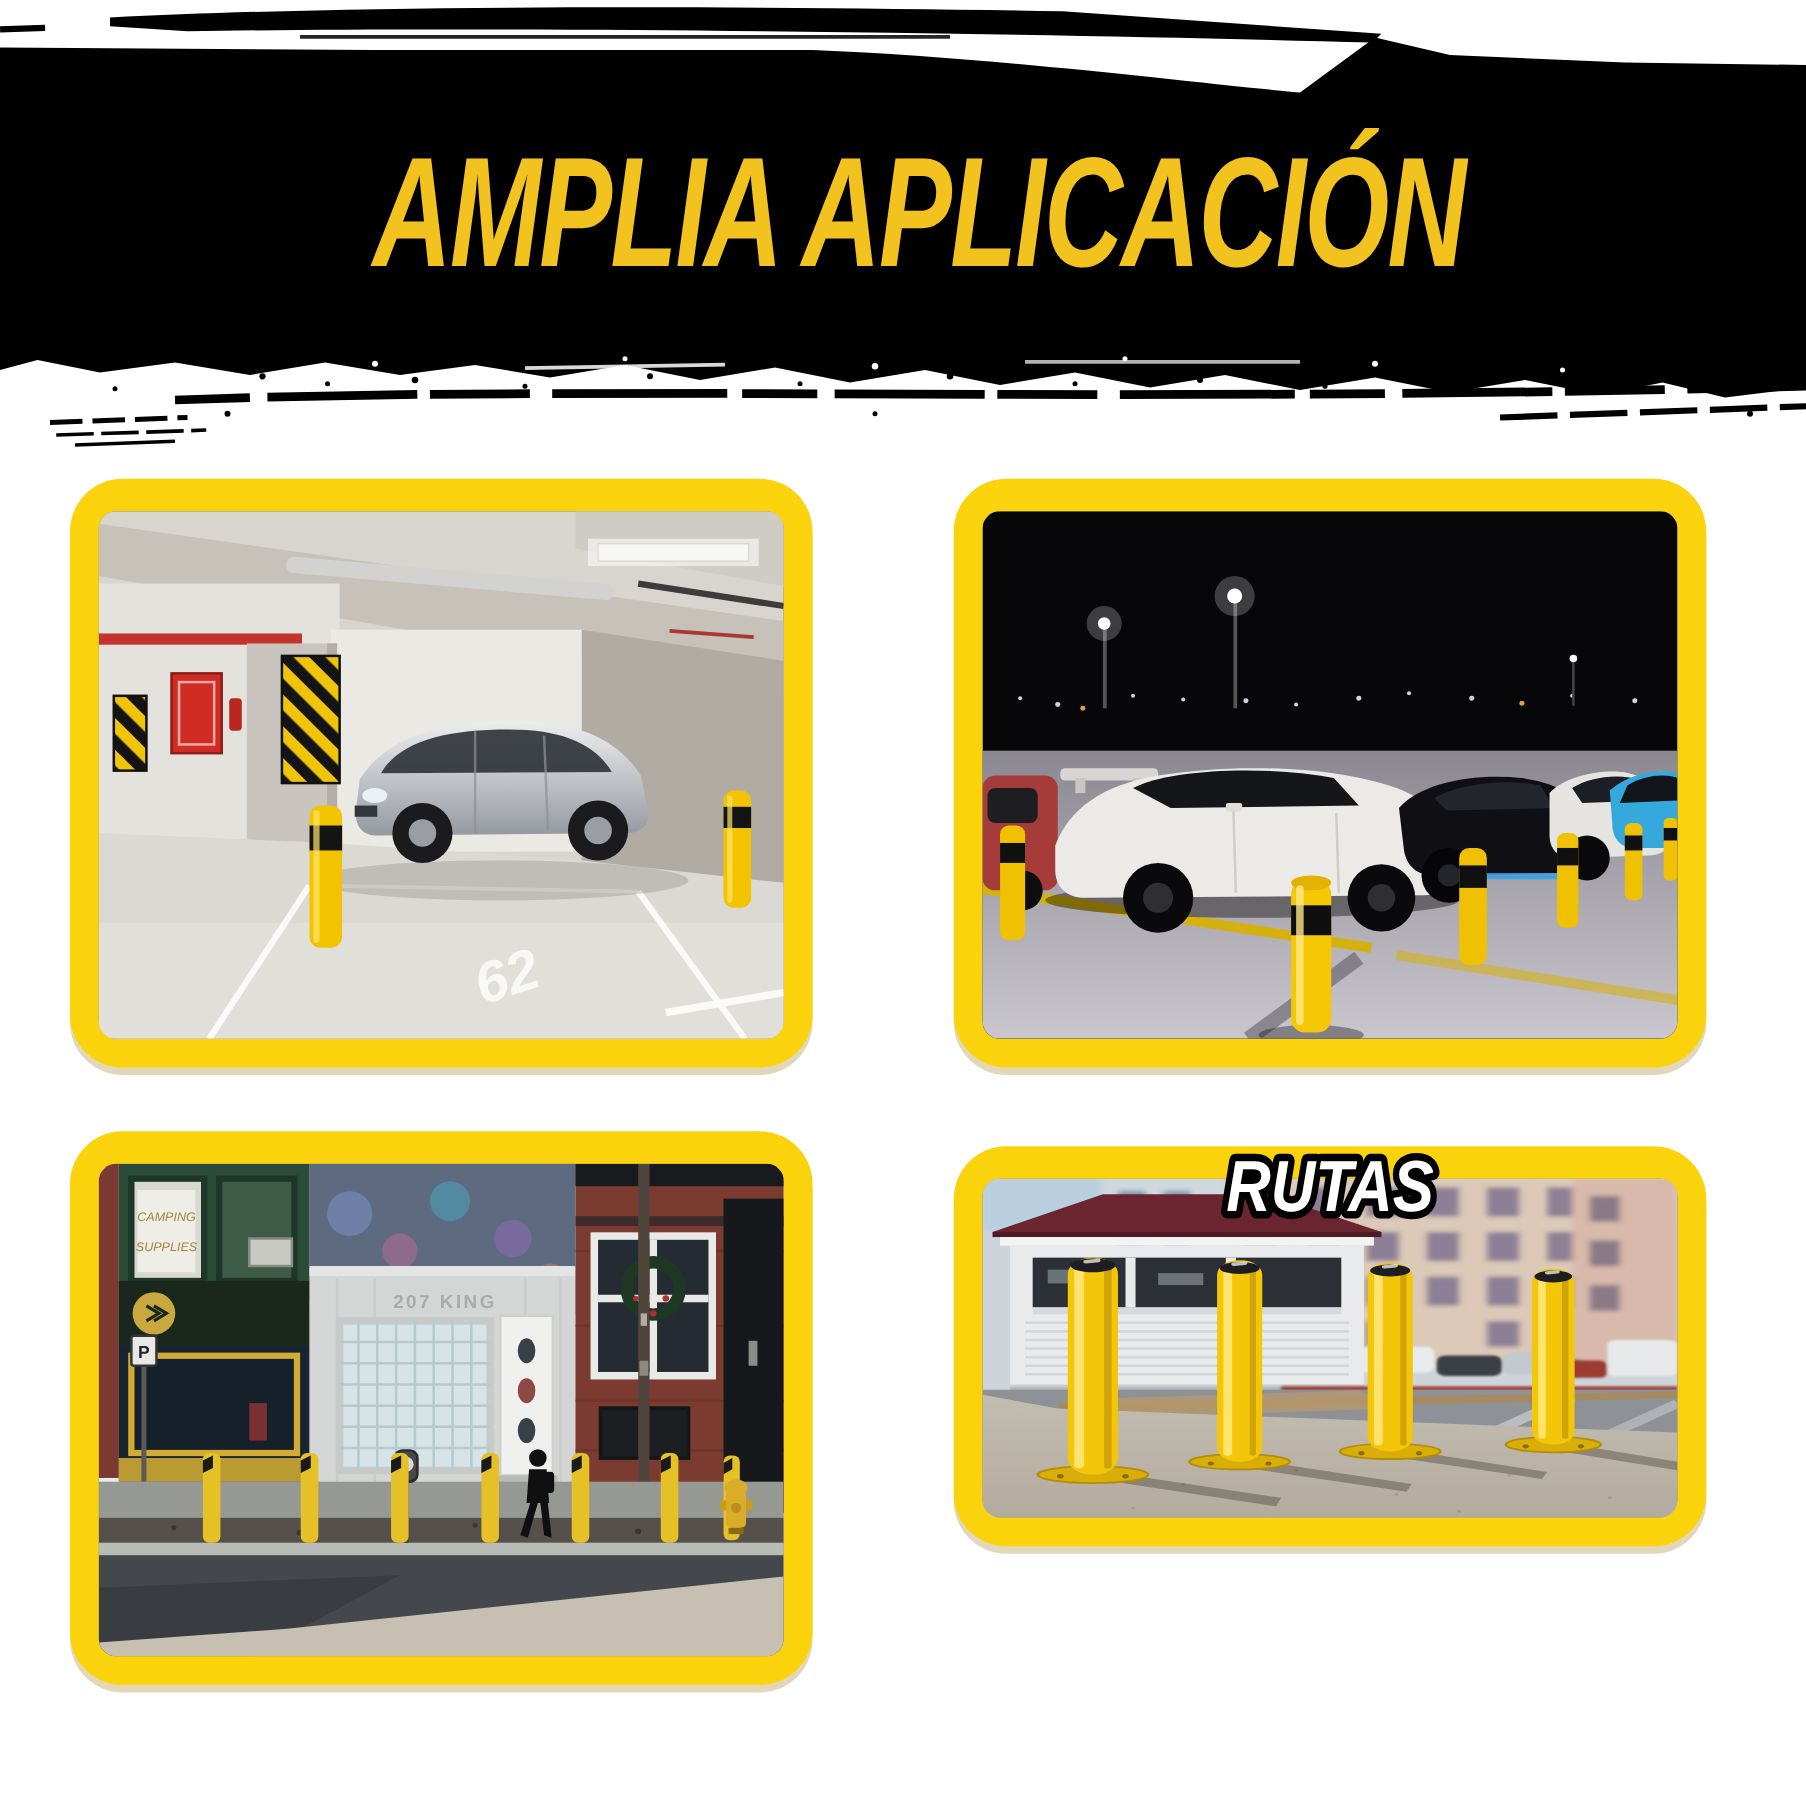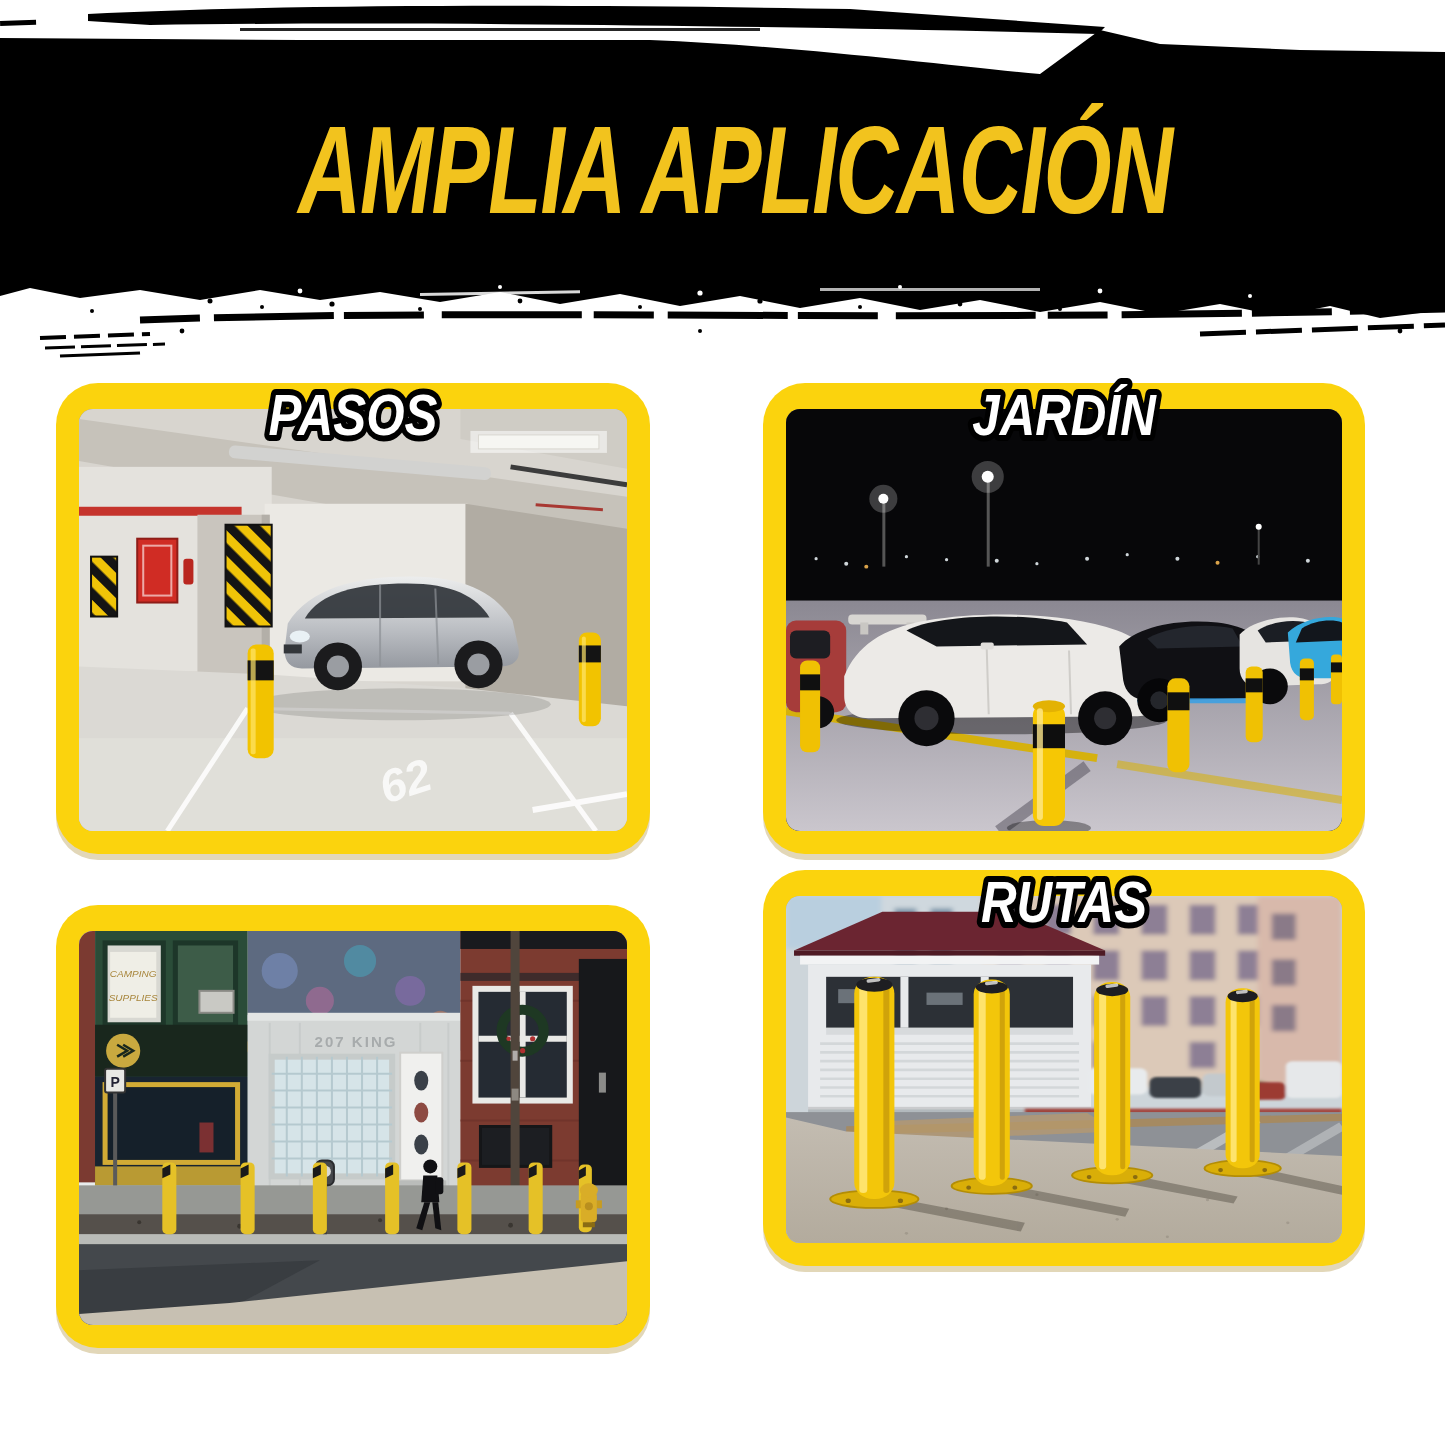--- a/index.html
+++ b/index.html
@@ -160,25 +160,20 @@
       <g>
         <rect x="168" y="236" width="26" height="114" rx="9" fill="#f2c300"></rect>
         <rect x="168" y="252" width="26" height="20" fill="#141414"></rect>
         <rect x="171" y="240" width="5" height="106" rx="2" fill="#ffe66b" opacity=".7"></rect>
         <rect x="498" y="224" width="22" height="94" rx="8" fill="#f2c300"></rect>
         <rect x="498" y="237" width="22" height="17" fill="#141414"></rect>
         <rect x="501" y="228" width="4" height="86" rx="2" fill="#ffe66b" opacity=".7"></rect>
       </g>
     </svg>
   </div>
-  <div class="panel-label">
-    <svg viewBox="0 0 594 86">
-      <text class="lbl" x="297" y="64" font-size="58" text-anchor="middle" transform="translate(297 0) scale(0.85 1) translate(-297 0)">PASOS</text>
-    </svg>
-  </div>
 </div>
 
 <div class="panel" style="left:763px;top:383px;width:602px;height:471px;">
   <div class="photo">
     <svg viewBox="0 0 554 423" preserveAspectRatio="none">
       <defs>
         <linearGradient id="pav" x1="0" y1="0" x2="0" y2="1">
           <stop offset="0" stop-color="#8b8892"></stop>
             <stop offset="1" stop-color="#cac6cd"></stop>
         </linearGradient>
@@ -266,25 +261,20 @@
         <rect x="543" y="246" width="11" height="50" rx="4" fill="#f0c103"></rect>
         <rect x="543" y="254" width="11" height="10" fill="#101010"></rect>
         <ellipse cx="262" cy="420" rx="42" ry="8" fill="#000" opacity=".35"></ellipse>
         <rect x="246" y="296" width="32" height="122" rx="11" fill="#f6c704"></rect>
         <ellipse cx="262" cy="298" rx="16" ry="6" fill="#e3b203"></ellipse>
         <rect x="246" y="316" width="32" height="24" fill="#0e0e0e"></rect>
         <rect x="250" y="300" width="6" height="112" rx="3" fill="#ffe98c" opacity=".8"></rect>
       </g>
     </svg>
   </div>
-  <div class="panel-label">
-    <svg viewBox="0 0 602 86">
-      <text class="lbl" x="301" y="64" font-size="58" text-anchor="middle" transform="translate(301 0) scale(0.85 1) translate(-301 0)">JARDÍN</text>
-    </svg>
-  </div>
 </div>
 
 <div class="panel" style="left:56px;top:905px;width:594px;height:443px;">
   <div class="photo">
     <svg viewBox="0 0 546 395" preserveAspectRatio="none">
       <rect width="546" height="395" fill="#e8ecec"></rect>
       <g>
         <rect x="168" y="0" width="212" height="120" fill="#5d6a80"></rect>
         <circle cx="200" cy="40" r="18" fill="#7a8fc0" opacity=".6"></circle>
         <circle cx="240" cy="70" r="14" fill="#b06a9a" opacity=".6"></circle>
@@ -400,21 +390,21 @@
         <ellipse cx="508" cy="260" rx="9" ry="7" fill="#d9ad27"></ellipse>
         <circle cx="508" cy="276" r="4" fill="#b98f1e"></circle>
         <rect x="495" y="270" width="5" height="8" fill="#c79c20"></rect>
           <rect x="516" y="270" width="5" height="8" fill="#c79c20"></rect>
         <rect x="502" y="292" width="12" height="5" fill="#8a6c14"></rect>
       </g>
     </svg>
   </div>
 </div>
 
-<div class="panel" style="left:763px;top:870px;width:602px;height:396px;">
+<div class="panel" style="left:763px;top:917px;width:602px;height:320px;">
   <div class="photo">
     <svg viewBox="0 0 554 395" preserveAspectRatio="none">
       <defs>
         <filter id="blur3">
             <feGaussianBlur stdDeviation="2.6"></feGaussianBlur>
           </filter>
         <filter id="blur1">
             <feGaussianBlur stdDeviation="1.4"></feGaussianBlur>
           </filter>
         <linearGradient id="fg" x1="0" y1="0" x2="0" y2="1">

